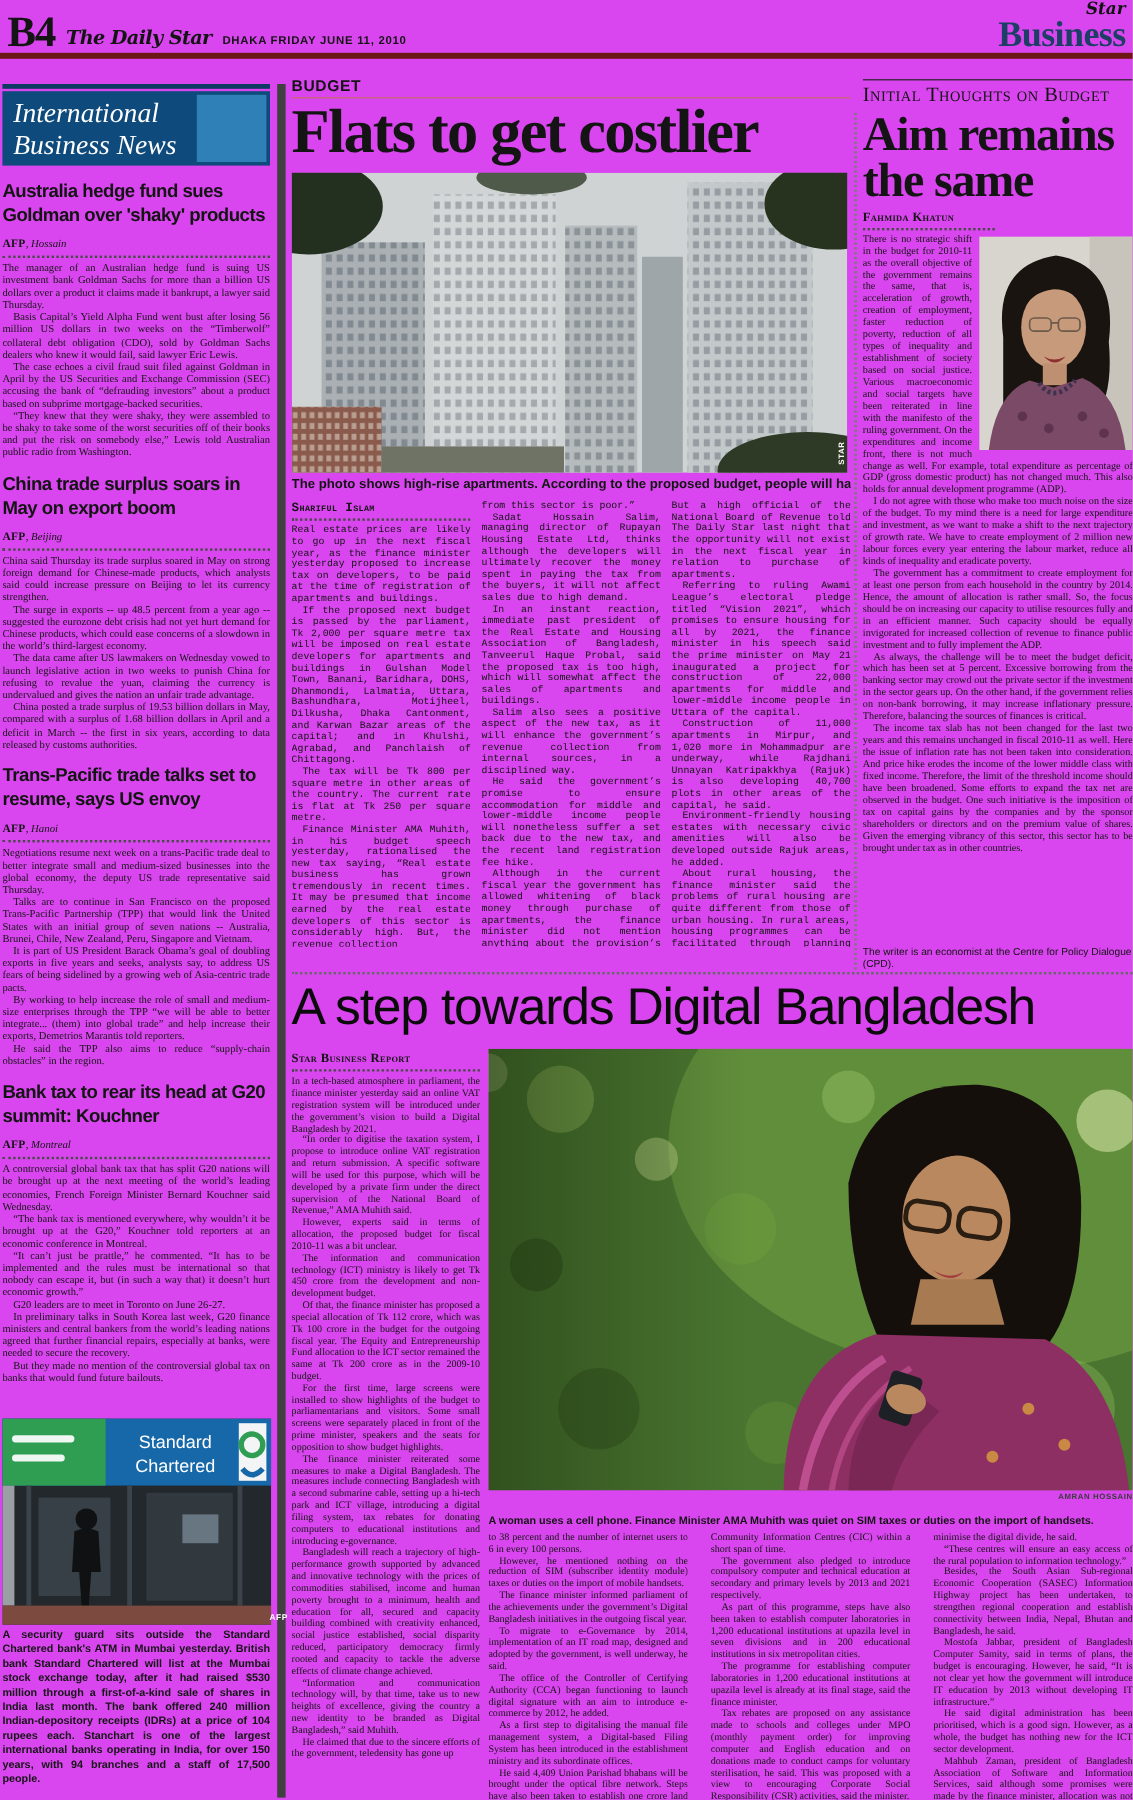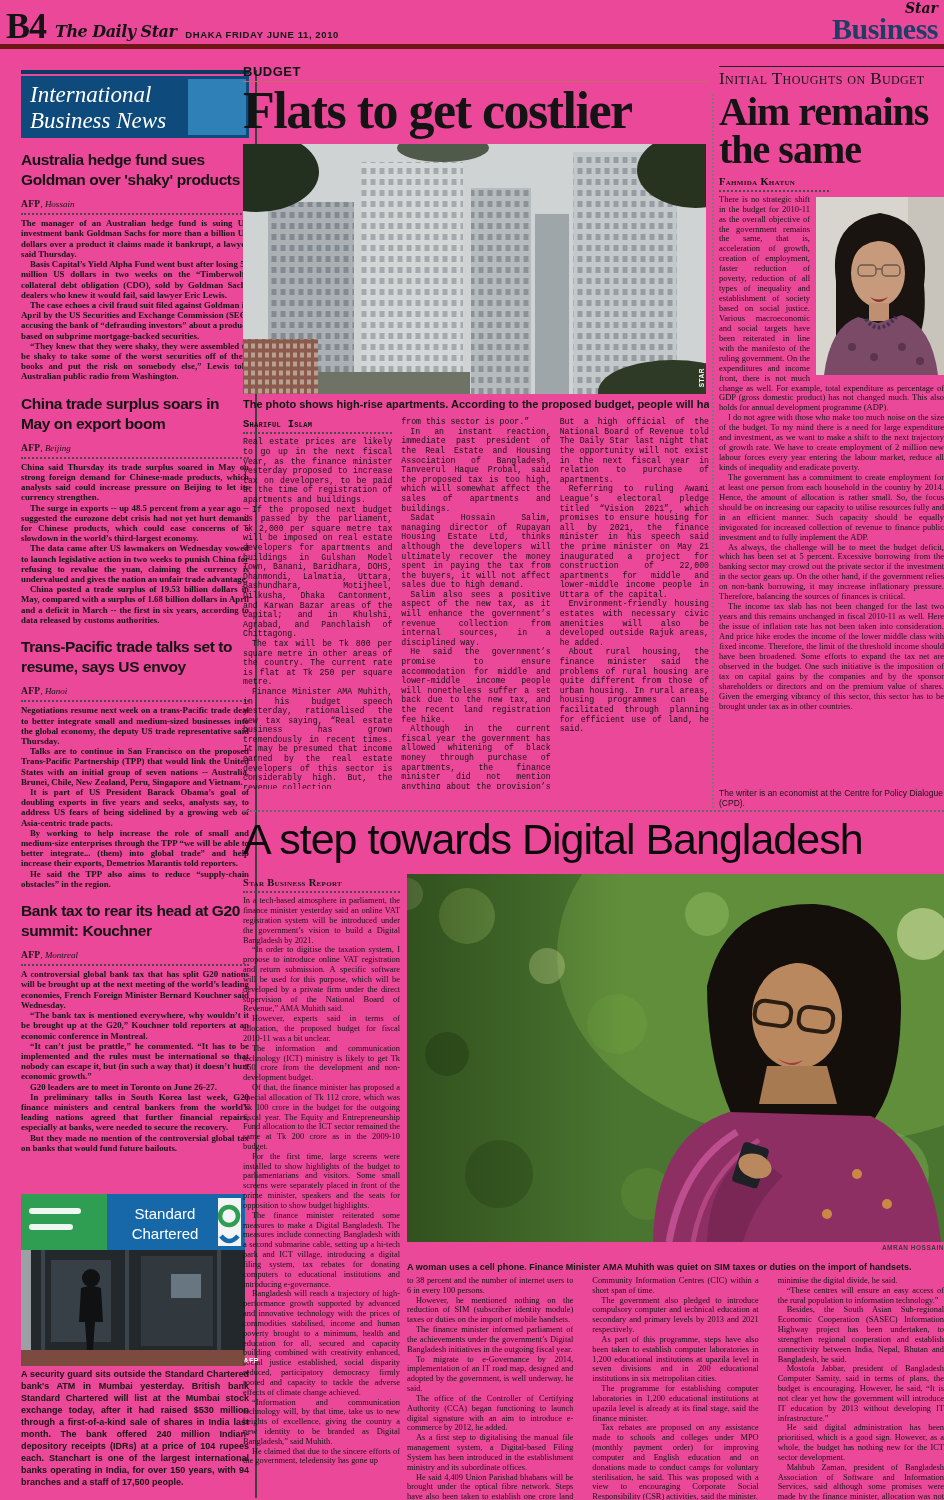--- a/index.html
+++ b/index.html
@@ -1,16 +1,16 @@
 <!DOCTYPE html>
 <html><head>
 <meta charset="utf-8">
 <style>
   html,body{margin:0;padding:0;background:#b8b6b2;}
-  #page{position:relative;width:944px;height:1500px;background:#ec4899;overflow:hidden;
+  #page{position:relative;width:944px;height:1500px;background:#d946ef;overflow:hidden;
         color:#141414;font-family:"Liberation Serif",serif;}
   
   .hdr{position:absolute;top:0;left:0;right:0;height:44px;}
   .hdr-left{position:absolute;left:6px;bottom:2px;display:flex;align-items:flex-end;gap:9px;}
   .pageno{font:bold 36px/0.9 "Liberation Serif",serif;letter-spacing:-1px;}
   .masthead{font:bold italic 16px/1 "DejaVu Serif",serif;letter-spacing:-0.5px;padding-bottom:2px;}
   .dateline{font:bold 9.5px/1 "Liberation Sans",sans-serif;letter-spacing:0.6px;padding-bottom:3px;}
   .hdr-logo{position:absolute;right:6px;top:1px;text-align:right;line-height:0.8;}
   .logo-star{font:bold italic 14px/1 "DejaVu Serif",serif;color:#111;}
   .logo-business{font:bold 30px/0.9 "Liberation Serif",serif;color:#1d3f66;letter-spacing:-0.5px;}
@@ -20,29 +20,29 @@
   .para+.para{text-indent:9px;}
   .byline{margin:1px 0 1px;}
   .byline .src{font-weight:bold;font-size:9.5px;letter-spacing:0.3px;}
   .byline .loc{font-style:italic;font-size:9px;}
   .byline .loc::before{content:", ";}
   .byline.caps{font-variant:small-caps;font-weight:bold;font-size:10.5px;letter-spacing:0.3px;}
   .dotrule{border-top:2px dotted #4a4a4a;height:0;margin:2px 0 3px;}
   .caption{font-family:"Liberation Sans",sans-serif;font-weight:bold;}
   
   .left-col{position:absolute;left:2px;top:70px;width:236px;height:1428px;
-            padding-right:6px;border-right:2px solid #404040;box-sizing:border-box;
-            display:flex;flex-direction:column;margin-left:19px;}
+            padding-right:6px;border-right:7px solid #404040;box-sizing:border-box;
+            display:flex;flex-direction:column;}
   .intl-topbar{height:4px;background:#0d3a62;margin-bottom:2px;flex:0 0 auto;}
   .intl-box{position:relative;height:62px;background:#0e4a7b;flex:0 0 auto;}
   .intl-sq{position:absolute;right:3px;top:3px;bottom:3px;width:58px;background:#2e80b6;}
   .intl-title{position:absolute;left:9px;top:6px;color:#fff;font:italic 23px/1.12 "Liberation Serif",serif;}
   .articles{flex:1 1 auto;overflow:hidden;}
   .intl-article h2{font:bold 15.5px/1.3 "Liberation Sans",sans-serif;letter-spacing:-0.4px;margin:12px 0 3px;}
-  .intl-body{font-size:8.8px;line-height:1.16;font-weight:bold;}
+  .intl-body{font-size:8.8px;line-height:1.16;}
   .sc-block{flex:0 0 auto;margin-top:5px;}
   .sc-wrap{position:relative;width:240px;height:172px;}
   .sc-credit{position:absolute;right:2px;bottom:2px;color:#fff;font:bold 7px "Liberation Sans",sans-serif;letter-spacing:0.5px;}
   .sc-caption{font-size:9px;line-height:1.33;text-align:justify;margin-top:3px;}
   
   .right-region{position:absolute;left:243px;top:60px;width:701px;height:1440px;}
   .vdot{position:absolute;left:469px;top:34px;height:714px;border-left:2px dotted #7a7a76;}
   .hdot{position:absolute;left:0;top:750px;width:701px;border-top:2px dotted #68686a;}
   
   .budget-sec{position:absolute;left:0;top:0;width:466px;height:748px;overflow:hidden;}
@@ -235,29 +235,30 @@
         <div class="col">
           <div class="byline caps">Shariful Islam</div>
           <div class="dotrule"></div>
         <p class="para">Real estate prices are likely to go up in the next fiscal year, as the finance minister yesterday proposed to increase tax on developers, to be paid at the time of registration of apartments and buildings.</p>
             <p class="para">If the proposed next budget is passed by the parliament, Tk 2,000 per square metre tax will be imposed on real estate developers for apartments and buildings in Gulshan Model Town, Banani, Baridhara, DOHS, Dhanmondi, Lalmatia, Uttara, Bashundhara, Motijheel, Dilkusha, Dhaka Cantonment, and Karwan Bazar areas of the capital; and in Khulshi, Agrabad, and Panchlaish of Chittagong.</p>
             <p class="para">The tax will be Tk 800 per square metre in other areas of the country. The current rate is flat at Tk 250 per square metre.</p>
             <p class="para">Finance Minister AMA Muhith, in his budget speech yesterday, rationalised the new tax saying, “Real estate business has grown tremendously in recent times. It may be presumed that income earned by the real estate developers of this sector is considerably high. But, the revenue collection</p>
           </div>
         <div class="col">
             <p class="para">from this sector is poor.”</p>
+            <p class="para">Sadat Hossain Salim, managing director of Rupayan Housing Estate Ltd, thinks although the developers will ultimately recover the money spent in paying the tax from the buyers, it will not affect sales due to high demand.</p>
             <p class="para">In an instant reaction, immediate past president of the Real Estate and Housing Association of Bangladesh, Tanveerul Haque Probal, said the proposed tax is too high, which will somewhat affect the sales of apartments and buildings.</p>
-            <p class="para">Sadat Hossain Salim, managing director of Rupayan Housing Estate Ltd, thinks although the developers will ultimately recover the money spent in paying the tax from the buyers, it will not affect sales due to high demand.</p>
             <p class="para">Salim also sees a positive aspect of the new tax, as it will enhance the government’s revenue collection from internal sources, in a disciplined way.</p>
             <p class="para">He said the government’s promise to ensure accommodation for middle and lower-middle income people will nonetheless suffer a set back due to the new tax, and the recent land registration fee hike.</p>
             <p class="para">Although in the current fiscal year the government has allowed whitening of black money through purchase of apartments, the finance minister did not mention anything about the provision’s continuation in the next fiscal year.</p>
           </div>
         <div class="col">
             <p class="para">But a high official of the National Board of Revenue told The Daily Star last night that the opportunity will not exist in the next fiscal year in relation to purchase of apartments.</p>
             <p class="para">Referring to ruling Awami League’s electoral pledge titled “Vision 2021”, which promises to ensure housing for all by 2021, the finance minister in his speech said the prime minister on May 21 inaugurated a project for construction of 22,000 apartments for middle and lower-middle income people in Uttara of the capital.</p>
+            <p class="para">Construction of 11,000 apartments in Mirpur, and 1,020 more in Mohammadpur are underway, while Rajdhani Unnayan Katripakkhya (Rajuk) is also developing 40,700 plots in other areas of the capital, he said.</p>
             <p class="para">Environment-friendly housing estates with necessary civic amenities will also be developed outside Rajuk areas, he added.</p>
             <p class="para">About rural housing, the finance minister said the problems of rural housing are quite different from those of urban housing. In rural areas, housing programmes can be facilitated through planning for efficient use of land, he said.</p>
           </div>
       </div>
     </section>
 
     <div class="vdot"></div>
 
     <section class="opinion-sec">
       <div class="op-rule"></div>

